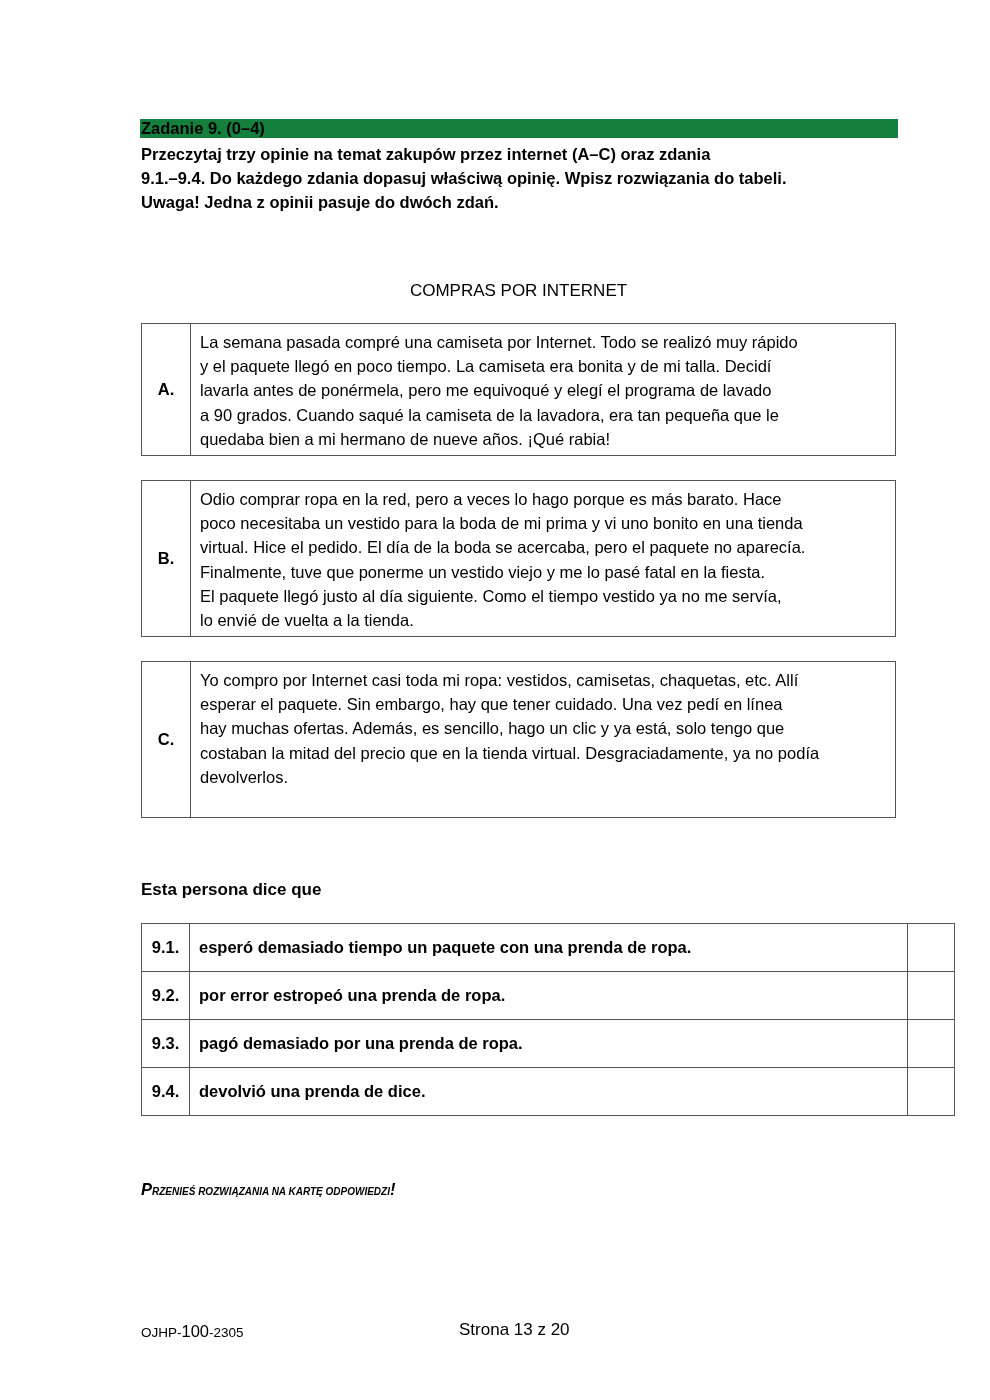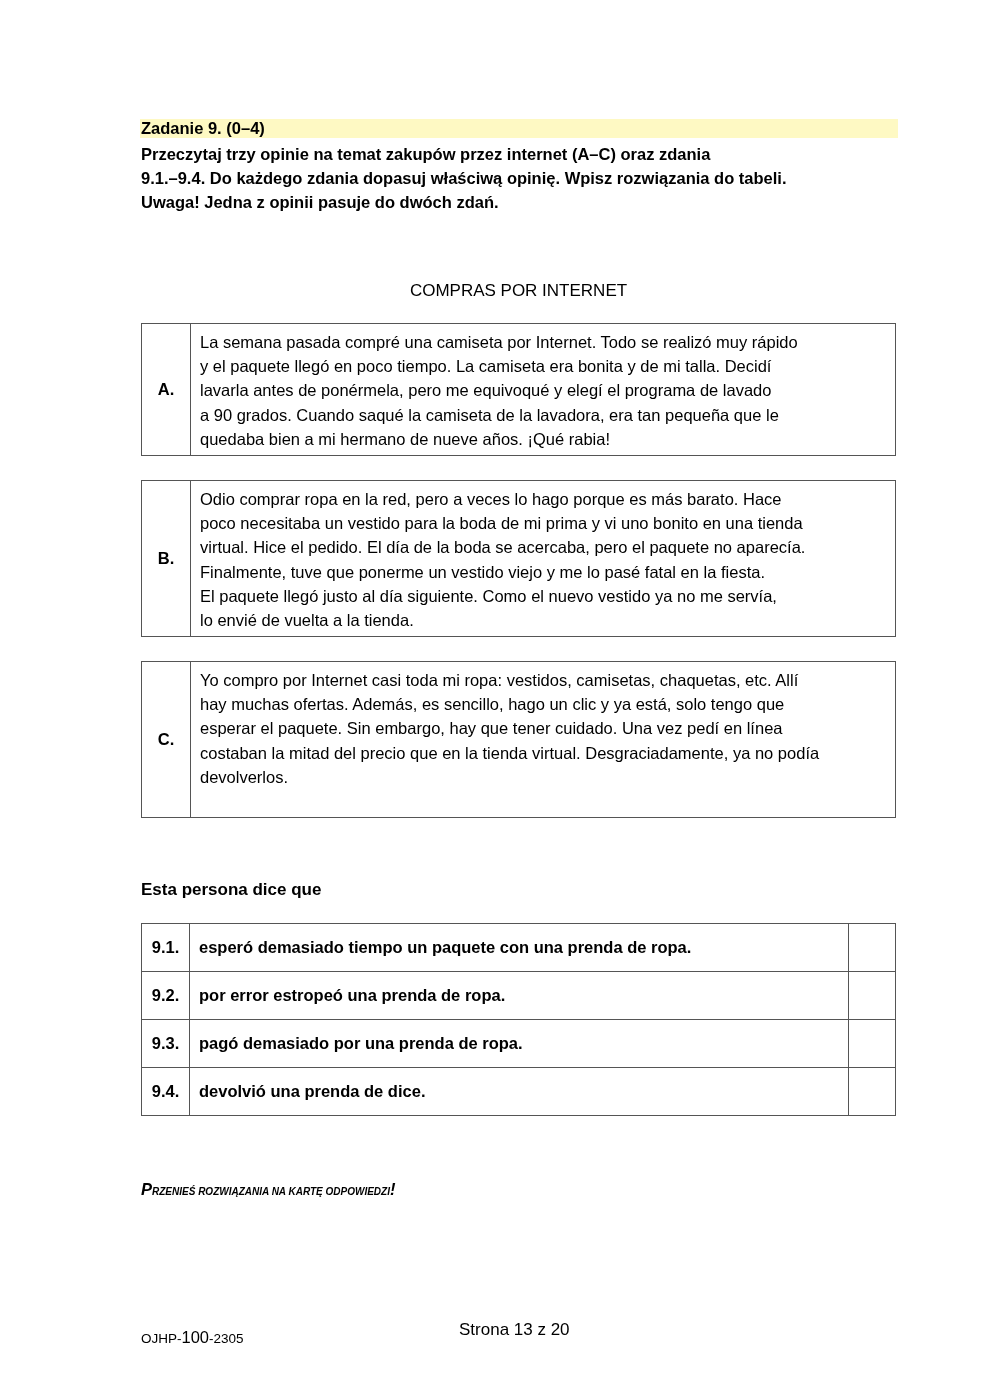--- a/index.html
+++ b/index.html
@@ -1,38 +1,38 @@
 <!DOCTYPE html>
 <html><head>
   <meta charset="utf-8">
   <style>
     html, body { margin: 0; padding: 0; background: #ffffff; }
     body { width: 990px; height: 1400px; position: relative; overflow: hidden;
            font-family: "Liberation Sans", sans-serif; color: #000; }
     .abs { position: absolute; }
-    .task-header { left: 140px; top: 119px; width: 758px; height: 19px; background: #fef9c3;
+    .task-header { left: 140px; top: 119px; width: 758px; height: 19px; background: #15803d;
                    font-weight: bold; font-size: 16.5px; line-height: 19px; padding-left: 1px; box-sizing: border-box; }
     .instr { left: 141px; top: 142px; width: 760px; font-weight: bold; font-size: 16.5px; line-height: 24px; }
     .instr .u { }
     .section-title { left: 0; width: 1037px; top: 281px; text-align: center; font-size: 17px; }
     .opinion-box { left: 141px; width: 755px; border: 1px solid #555; box-sizing: border-box; display: flex; }
     .opinion-letter { width: 48px; border-right: 1px solid #555; display: flex; align-items: center; justify-content: center;
                       font-weight: bold; font-size: 16.5px; flex-shrink: 0; }
     .opinion-text { padding: 6px 8px 6px 9px; font-size: 16.5px; line-height: 24.2px; }
     .opinion-text span { display: block; white-space: nowrap; }
     .lead { left: 141px; top: 880px; font-weight: bold; font-size: 17px; }
-    .stmt-table { left: 141px; top: 923px; width: 755px; border-collapse: collapse; }
+    .stmt-table { left: 141px; top: 923px; width: 814px; border-collapse: collapse; }
     .stmt-table td { border: 1px solid #555; height: 47px; font-size: 16.5px; padding: 0; }
     .stmt-table td.num { width: 47px; font-weight: bold; text-align: center; }
     .stmt-table td.txt { padding-left: 9px; font-weight: bold; }
     .stmt-table td.ans { width: 46px; }
     .transfer { left: 141px; top: 1180px; font-weight: bold; font-style: italic; font-size: 16.5px; }
     .transfer .big { font-size: 16.5px; }
     .transfer .sm { font-size: 10px; }
-    .footer-code { left: 141px; top: 1322px; font-size: 13.5px; margin-top: 6px; }
+    .footer-code { left: 141px; top: 1322px; font-size: 13.5px; }
     .footer-code .mid { font-size: 16.5px; }
     .footer-page { left: 459px; top: 1320px; font-size: 17px; }
   </style>
 </head>
 <body>
 
 <div class="abs task-header">Zadanie 9. (0–4)</div>
 
 <div class="abs instr">
   <div>Przeczytaj trzy opinie na temat zakupów przez internet (A–C) oraz zdania</div>
@@ -53,31 +53,31 @@
   </div>
 </div>
 
 <div class="abs opinion-box" style="top:480px;height:157px;">
   <div class="opinion-letter">B.</div>
   <div class="opinion-text">
     <span>Odio comprar ropa en la red, pero a veces lo hago porque es más barato. Hace</span>
     <span>poco necesitaba un vestido para la boda de mi prima y vi uno bonito en una tienda</span>
     <span>virtual. Hice el pedido. El día de la boda se acercaba, pero el paquete no aparecía.</span>
     <span>Finalmente, tuve que ponerme un vestido viejo y me lo pasé fatal en la fiesta.</span>
-    <span>El paquete llegó justo al día siguiente. Como el nuevo vestido ya no me servía,</span>
+    <span>El paquete llegó justo al día siguiente. Como el tiempo vestido ya no me servía,</span>
     <span>lo envié de vuelta a la tienda.</span>
   </div>
 </div>
 
 <div class="abs opinion-box" style="top:661px;height:157px;">
   <div class="opinion-letter">C.</div>
   <div class="opinion-text">
     <span>Yo compro por Internet casi toda mi ropa: vestidos, camisetas, chaquetas, etc. Allí</span>
+    <span>esperar el paquete. Sin embargo, hay que tener cuidado. Una vez pedí en línea</span>
     <span>hay muchas ofertas. Además, es sencillo, hago un clic y ya está, solo tengo que</span>
-    <span>esperar el paquete. Sin embargo, hay que tener cuidado. Una vez pedí en línea</span>
     <span>costaban la mitad del precio que en la tienda virtual. Desgraciadamente, ya no podía</span>
     <span>devolverlos.</span>
   </div>
 </div>
 
 <div class="abs lead">Esta persona dice que</div>
 
 <table class="abs stmt-table">
   <tbody>
       <tr>

